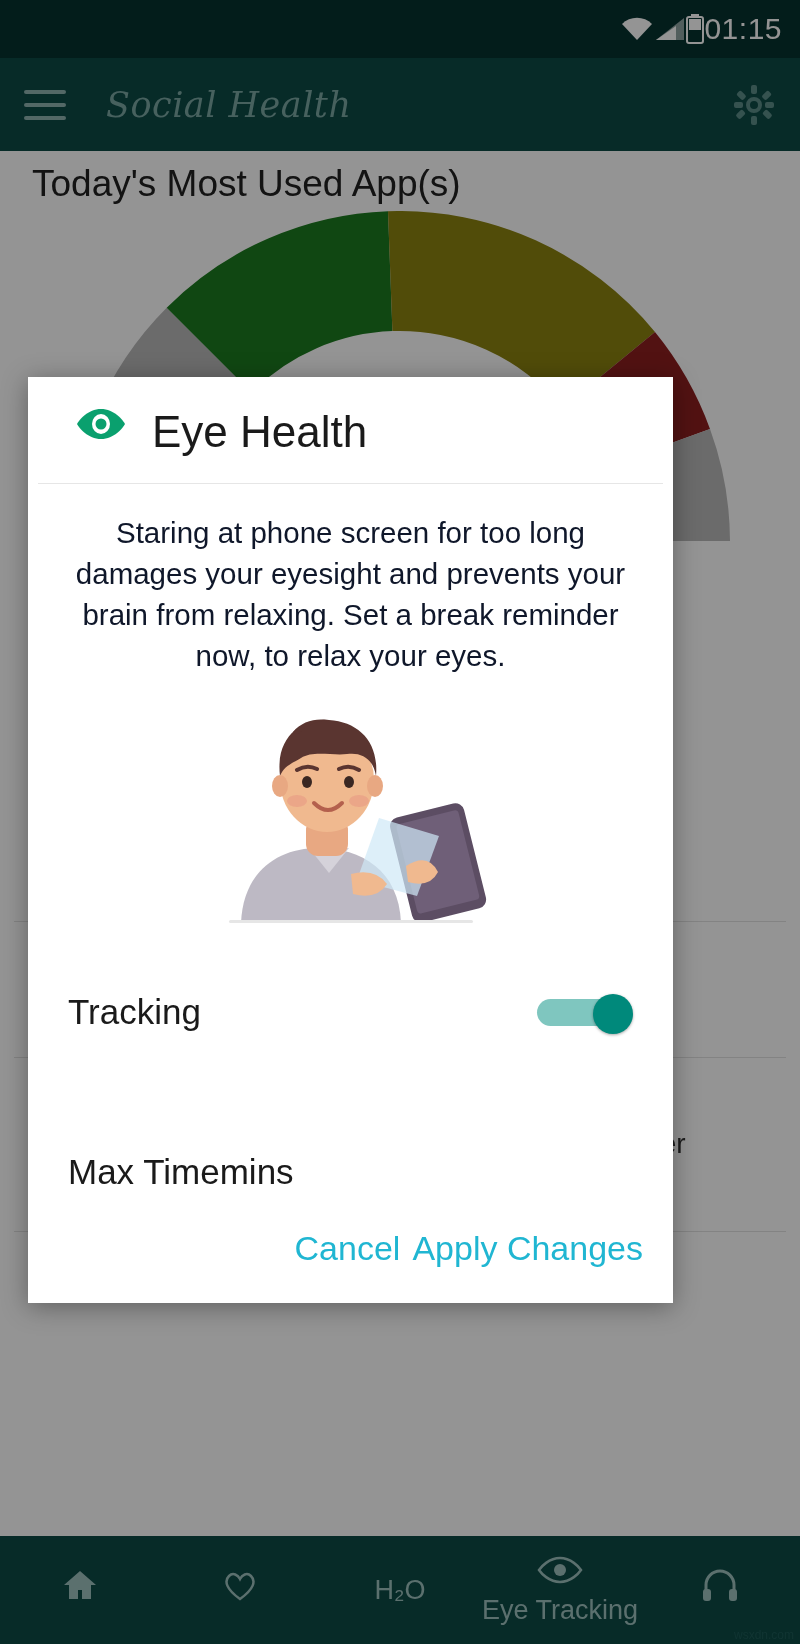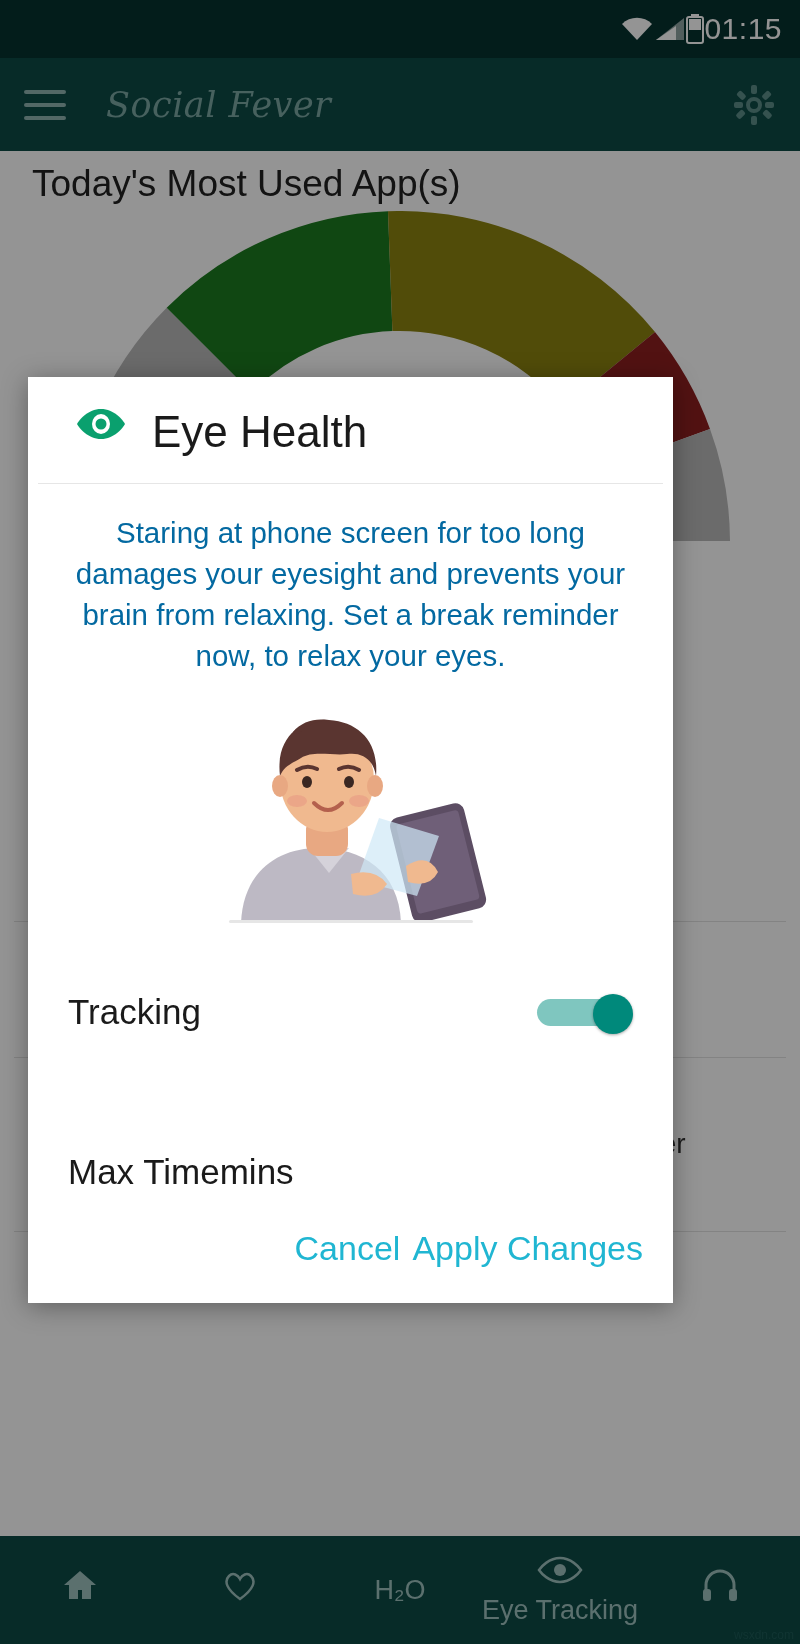--- a/index.html
+++ b/index.html
@@ -206,21 +206,21 @@
   }
   .dlg-title {
     font-size: 44px;
     color: #1a1a1a;
   }
   .eye-badge { width: 50px; height: 50px; }
   .dlg-desc {
     padding: 28px 28px 0 28px;
     font-size: 29.5px;
     line-height: 41px;
-    color: #0369a1;
+    color: #0f172a;
     text-align: center;
   }
   .illus {
     margin-top: 22px;
     height: 230px;
     position: relative;
   }
   .illus svg { display:block; margin: 0 auto; }
 
   .row {
@@ -387,21 +387,21 @@
     </div>
     <div class="watermark">wsxdn.com</div>
   </div>
 
   <div class="appbar">
     <div class="hamburger">
       <span></span>
         <span></span>
         <span></span>
     </div>
-    <div class="app-title">Social Fever</div>
+    <div class="app-title">Social Health</div>
     <div class="gear">
       <svg width="44" height="44" viewBox="0 0 44 44">
         <path d="M22 14 a8 8 0 1 0 0 16 a8 8 0 1 0 0-16 z M22 18 a4 4 0 1 1 0 8 a4 4 0 1 1 0-8 z" fill="#7ba7a3"></path>
         <g fill="#7ba7a3">
           <rect x="19" y="2" width="6" height="9" rx="2"></rect>
           <rect x="19" y="33" width="6" height="9" rx="2"></rect>
           <rect x="2" y="19" width="9" height="6" rx="2"></rect>
           <rect x="33" y="19" width="9" height="6" rx="2"></rect>
           <rect x="6" y="8" width="6" height="9" rx="2" transform="rotate(-45 9 12)"></rect>
           <rect x="32" y="27" width="6" height="9" rx="2" transform="rotate(-45 35 31)"></rect>

